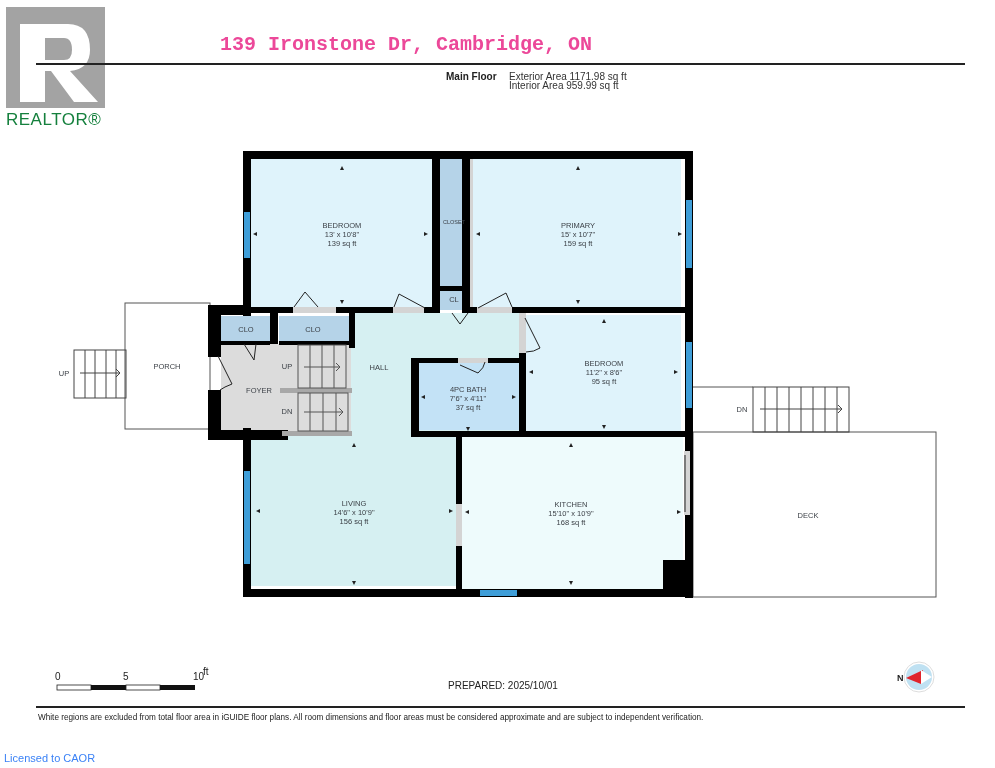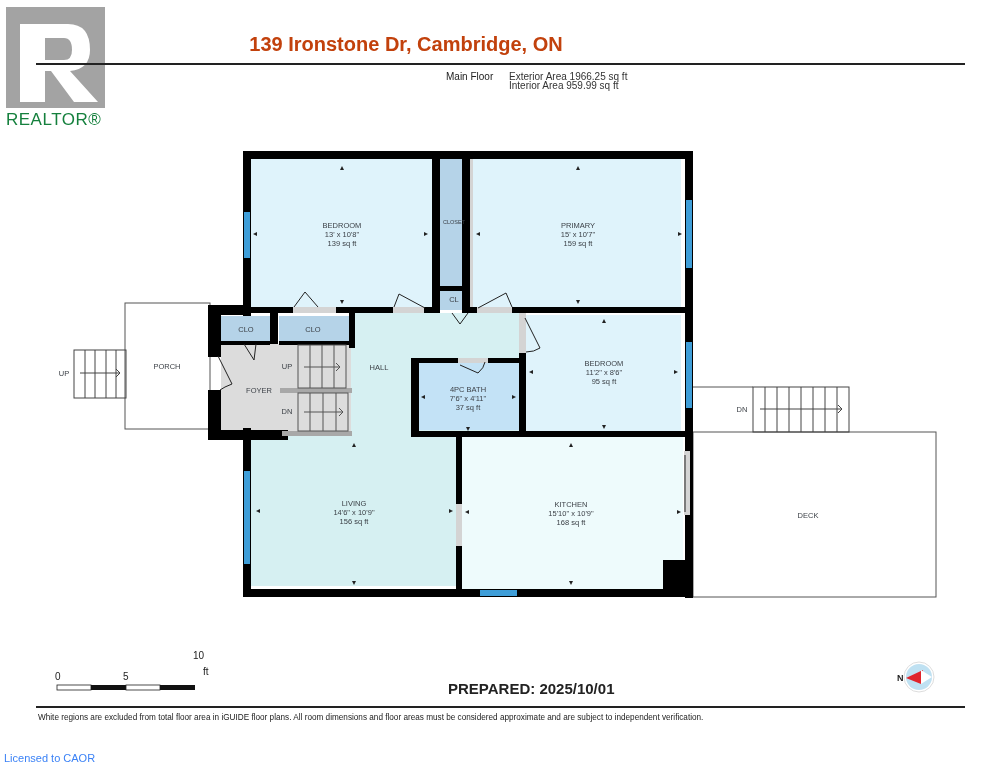--- a/index.html
+++ b/index.html
@@ -1,48 +1,48 @@
 <!DOCTYPE html>
 <html><head>
   <meta charset="utf-8">
   <style>
     html, body { margin:0; padding:0; }
     body { width:995px; height:768px; background:#ffffff; position:relative; overflow:hidden; font-family:"Liberation Sans", sans-serif; }
     .abs { position:absolute; }
     #logo { left:6px; top:7px; width:99px; height:101px; background:#a3a3a3; }
     #logo-text { left:6px; top:110px; font-size:17px; color:#15803d; letter-spacing:0.5px; }
-    #title { left:0; width:812px; top:33px; text-align:center; font-size:20px; font-weight:bold; color:#c2410c; }
+    #title { left:0; width:812px; top:33px; text-align:center; font-size:20px; font-weight:bold; color:#ec4899;font-family:Liberation Mono, monospace; }
     #title-rule { left:36px; width:929px; top:63px; height:2px; background:#222; }
-    #floor-label { left:446px; top:71px; font-size:10px; font-weight:normal; color:#222; }
+    #floor-label { left:446px; top:71px; font-size:10px; font-weight:bold; color:#222; }
     #ext-area { left:509px; top:71px; font-size:10px; color:#333; }
     #int-area { left:509px; top:80px; font-size:10px; color:#333; }
     svg#plan { position:absolute; left:0; top:0; }
     .room-label { font-family:"Liberation Sans", sans-serif; font-size:7.5px; fill:#3a3f45; text-anchor:middle; }
     #scale-labels span { position:absolute; font-size:10px; color:#222; }
-    #prepared { left:448px; top:680px; font-size:15px; color:#222;font-weight:bold; }
+    #prepared { left:448px; top:680px; font-size:10px; color:#222; }
     #footer-rule { left:36px; width:929px; top:706px; height:2px; background:#222; }
     #disclaimer { left:38px; top:713px; font-size:8.2px; color:#222;text-align:right; }
     #licensed { left:4px; top:752px; font-size:11px; color:#3b82f6; }
   </style>
 </head>
 <body>
 
 <div id="logo" class="abs">
   <svg width="99" height="101" viewBox="0 0 99 101">
     <rect x="14" y="17" width="25" height="78" fill="#ffffff"></rect>
     <path d="M39 17 H62 Q84 17 84 43 Q84 62 64 64 L92 95 H68 L45 64 H39 Z" fill="#ffffff"></path>
     <path d="M39 31 H58 Q66 31 66 43 Q66 53 58 53 H39 Z" fill="#a3a3a3"></path>
   </svg>
 </div>
 <div id="logo-text" class="abs">REALTOR®</div>
 
 <div id="title" class="abs">139 Ironstone Dr, Cambridge, ON</div>
 <div id="title-rule" class="abs"></div>
 <div id="floor-label" class="abs">Main Floor</div>
-<div id="ext-area" class="abs">Exterior Area 1966.25 sq ft</div>
+<div id="ext-area" class="abs">Exterior Area 1171.98 sq ft</div>
 <div id="int-area" class="abs">Interior Area 959.99 sq ft</div>
 
 <svg id="plan" width="995" height="768" viewBox="0 0 995 768">
 
   <rect x="125" y="303" width="85" height="126" fill="#fff" stroke="#555" stroke-width="1"></rect>
   <rect x="693" y="432" width="243" height="165" fill="#fff" stroke="#555" stroke-width="1"></rect>
   <line x1="690" y1="387" x2="753" y2="387" stroke="#555" stroke-width="1"></line>
 
   <rect x="250" y="158" width="183" height="152" fill="#dff3fb"></rect>
   <rect x="440" y="158" width="29" height="132" fill="#b5d3e8"></rect>
@@ -246,20 +246,20 @@
     <circle cx="919" cy="677" r="13" fill="#bfe1f2"></circle>
     <polygon points="906,678 923,670 921,684" fill="#e0242b"></polygon>
     <polygon points="921,670 932,677 921,684" fill="#fff"></polygon>
     <text x="897" y="681" font-family="Liberation Sans, sans-serif" font-size="9" font-weight="bold" fill="#222">N</text>
   </g>
 </svg>
 
 <div id="scale-labels">
   <span style="left:55px;top:671px">0</span>
   <span style="left:123px;top:671px">5</span>
-  <span style="left:193px;top:650px">10</span>
+  <span style="left:193px;top:671px">10</span>
   <span style="left:203px;top:666px">ft</span>
 </div>
 
 <div id="prepared" class="abs">PREPARED: 2025/10/01</div>
 <div id="footer-rule" class="abs"></div>
 <div id="disclaimer" class="abs">White regions are excluded from total floor area in iGUIDE floor plans. All room dimensions and floor areas must be considered approximate and are subject to independent verification.</div>
 <div id="licensed" class="abs">Licensed to CAOR</div>
 
 </body></html>

